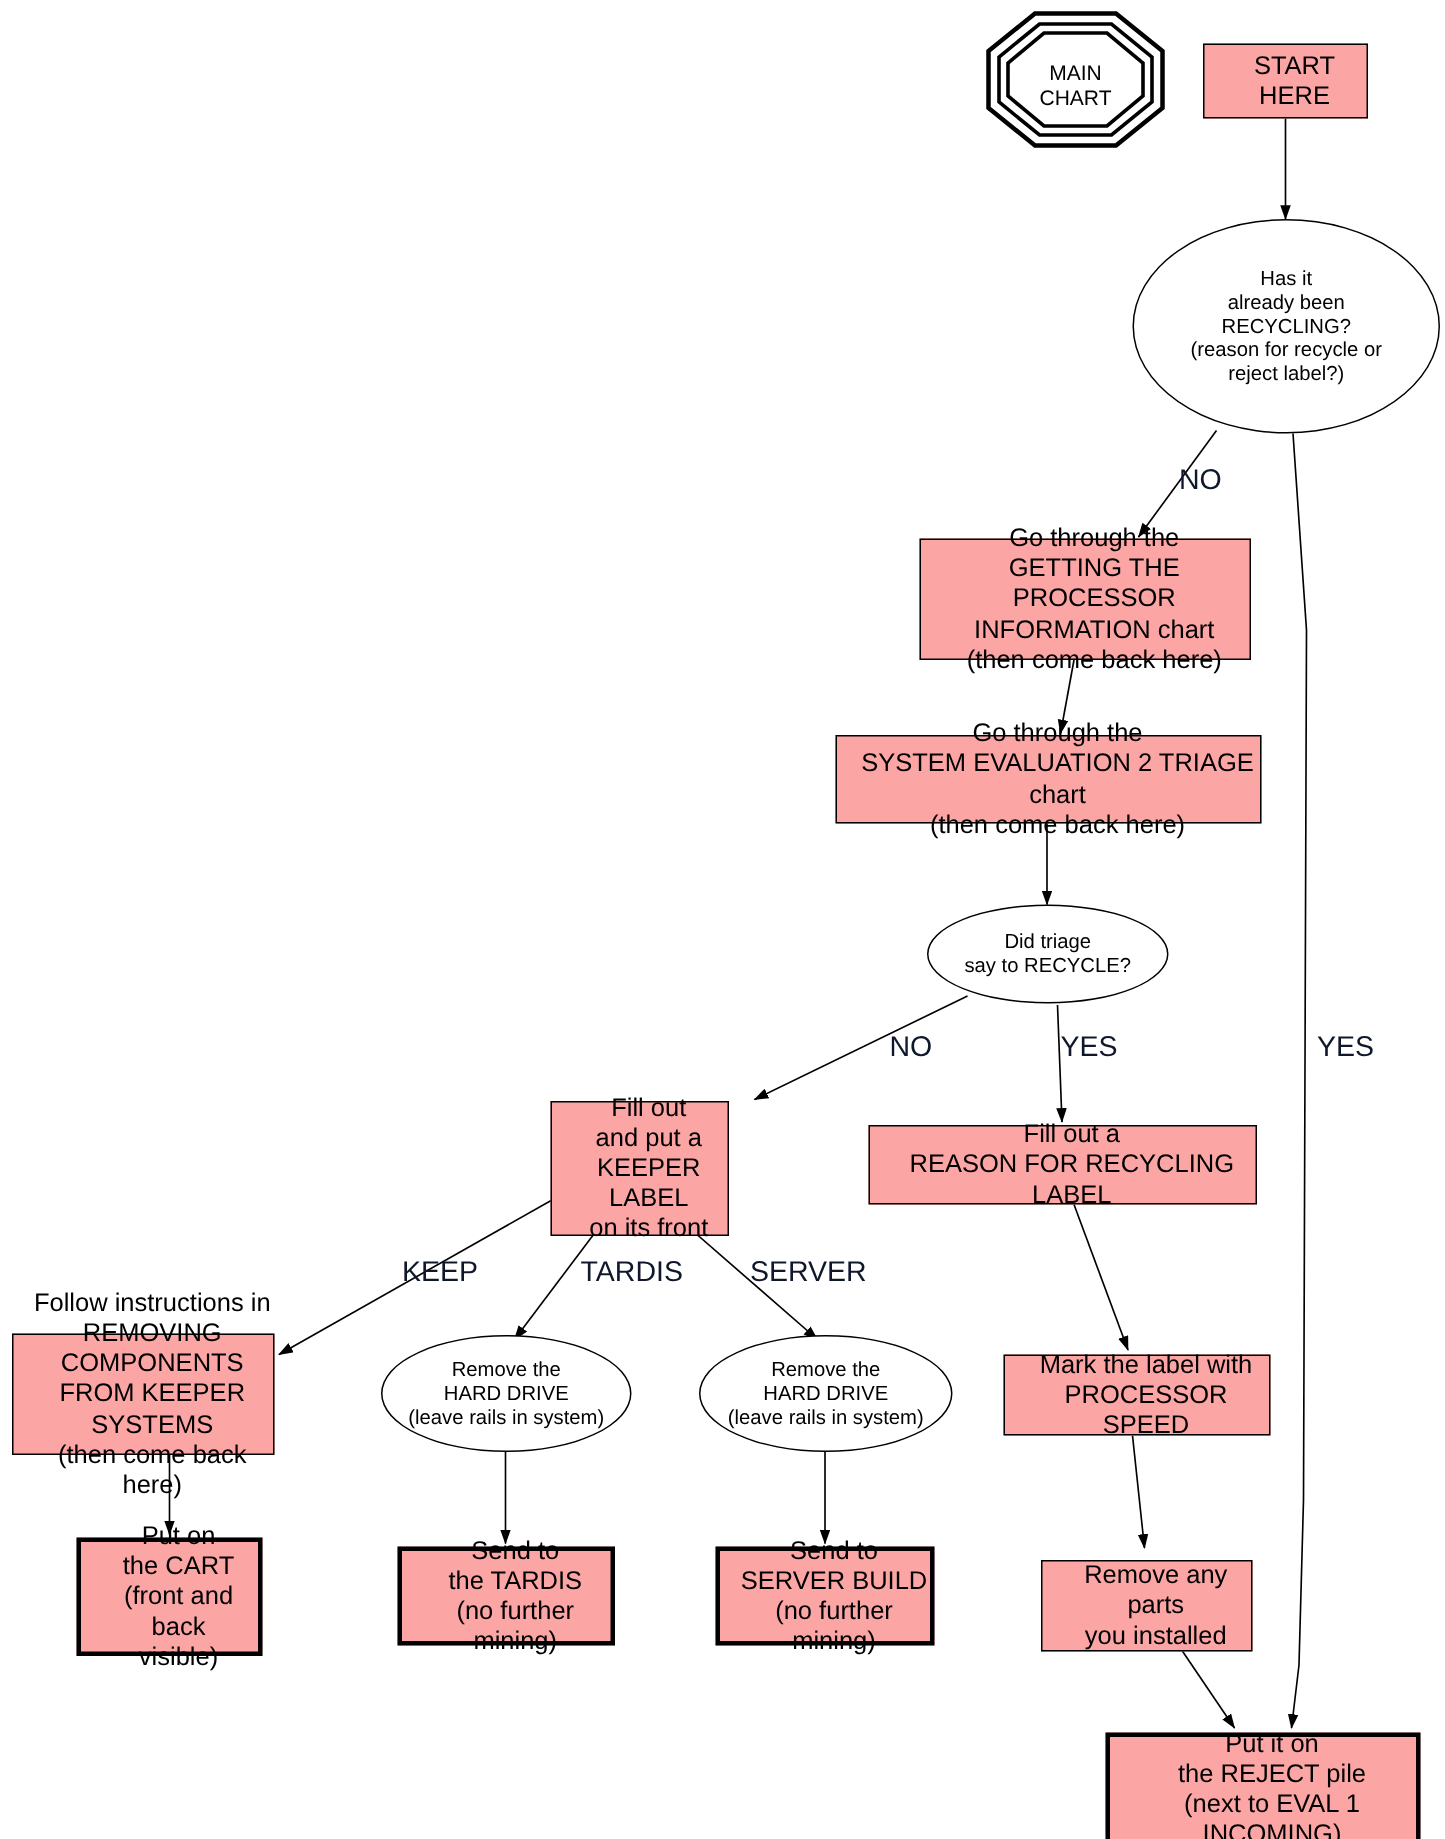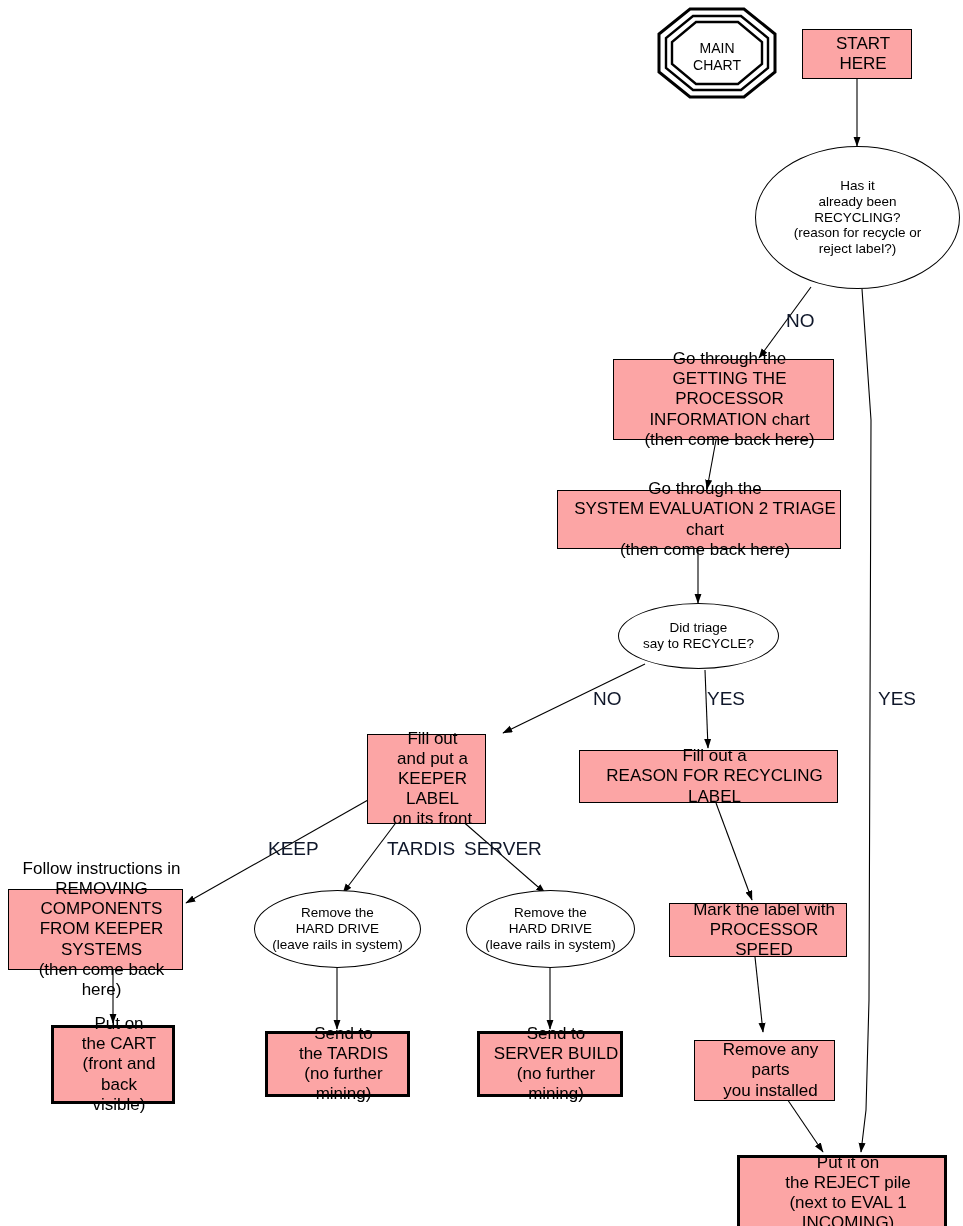--- a/index.html
+++ b/index.html
@@ -219,15 +219,15 @@
 the REJECT pile
 (next to EVAL 1 INCOMING)</span>
   </div>
 
   <span class="edge-label" style="left:786px; top:310px;">NO</span>
   <span class="edge-label" style="left:878px; top:688px;">YES</span>
   <span class="edge-label" style="left:593px; top:688px;">NO</span>
   <span class="edge-label" style="left:707px; top:688px;">YES</span>
   <span class="edge-label" style="left:268px; top:838px;">KEEP</span>
   <span class="edge-label" style="left:387px; top:838px;">TARDIS</span>
-  <span class="edge-label" style="left:464px; top:838px;">SERVER</span>
+  <span class="edge-label" style="left:500px; top:838px;">SERVER</span>
 
 </div>
 
 </body></html>

